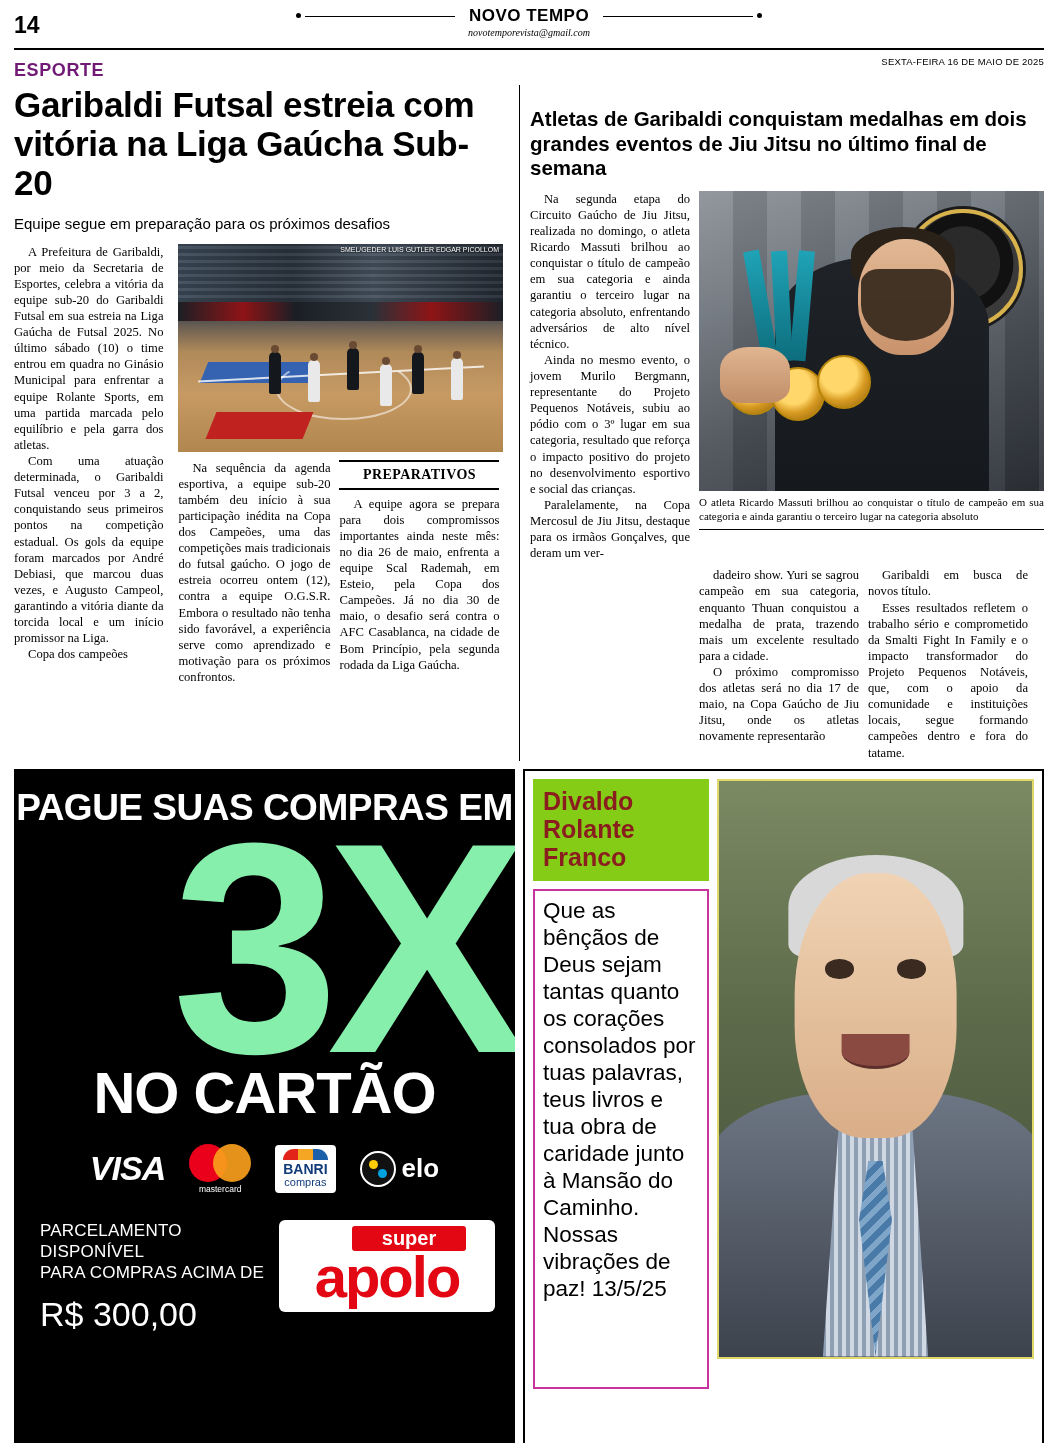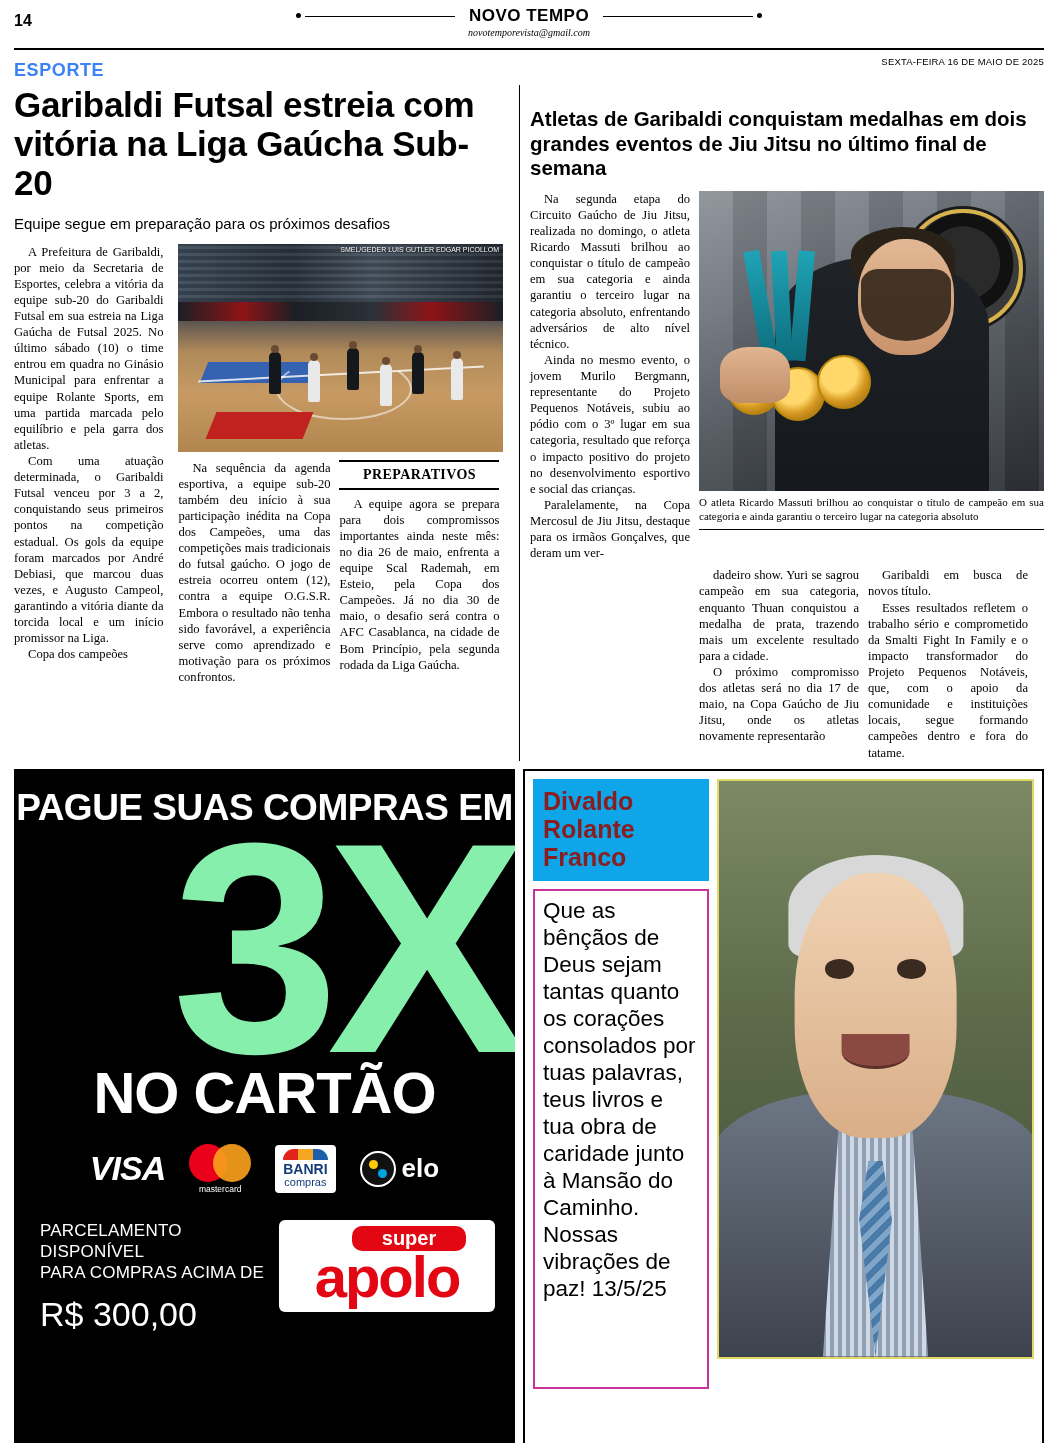--- a/index.html
+++ b/index.html
@@ -18,21 +18,21 @@
   .masthead {
     position: relative;
     height: 46px;
     padding: 4px 14px 0 14px;
   }
   .page-num {
     position: absolute;
     left: 14px; top: 12px;
     font-family: "Liberation Sans", sans-serif;
     font-weight: bold;
-    font-size: 16px;
+    font-size: 23px;
   }
   .masthead-center {
     position: absolute;
     left: 0; right: 0; top: 6px;
     text-align: center;
   }
   .masthead-title {
     font-family: "Liberation Sans", sans-serif;
     font-weight: bold;
     font-size: 17px;
@@ -84,21 +84,21 @@
   
   .content {
     padding: 0 14px;
     position: relative;
   }
 
   .kicker {
     font-family: "Liberation Sans", sans-serif;
     font-weight: bold;
     font-size: 18px;
-    color: #3b82f6;
+    color: #701a75;
     letter-spacing: .6px;
     margin: 10px 0 4px 0;
   }
 
   .cols {
     display: flex;
     gap: 0;
   }
   .col-left { width: 505px; padding-right: 16px; }
   .col-right { width: 525px; padding-left: 10px; border-left: 1px solid #000; }
@@ -428,21 +428,21 @@
     min-width: 216px;
   }
   .apolo .sup {
     display: inline-block;
     background: #e30613;
     color: #fff;
     font-family: "Liberation Sans", sans-serif;
     font-weight: bold;
     font-size: 20px;
     padding: 1px 30px;
-    border-radius: 10px;
+    border-radius: 3px;
     margin-bottom: -6px;
     position: relative;
     left: 22px;
   }
   .apolo .name {
     font-family: "Liberation Sans", sans-serif;
     font-weight: bold;
     font-size: 58px;
     color: #e30613;
     line-height: .95;
@@ -455,21 +455,21 @@
     height: 706px;
     border: 2px solid #000;
     background: #fff;
     position: relative;
     overflow: hidden;
     padding: 8px;
   }
   .ar-inner { display: flex; gap: 8px; height: 580px; }
   .ar-left { width: 176px; }
   .name-box {
-    background: #0ea5e9;
+    background: #84cc16;
     padding: 8px 8px 10px 10px;
   }
   .name-box div {
     font-family: "Liberation Sans", sans-serif;
     font-weight: bold;
     font-size: 25px;
     color: #8a1d1d;
     line-height: 1.12;
   }
   .quote-box {

